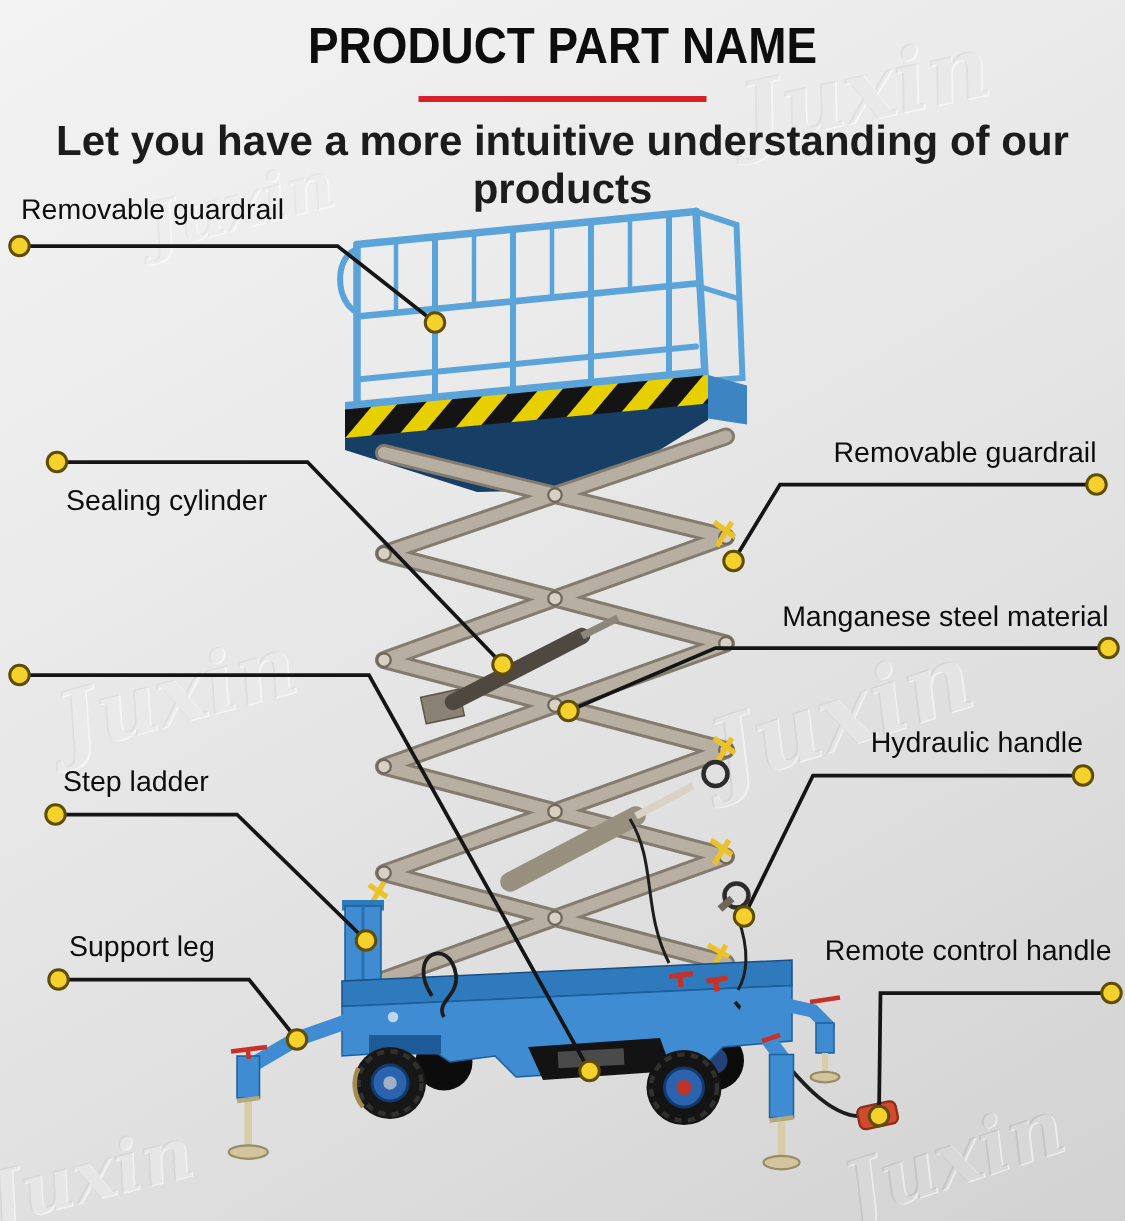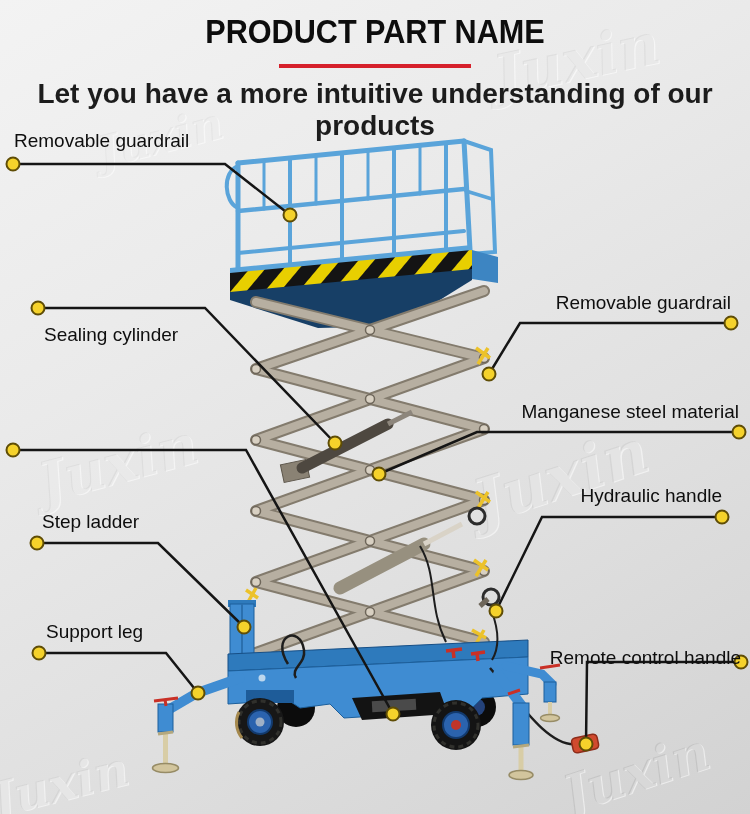--- a/index.html
+++ b/index.html
@@ -259,15 +259,15 @@
     </g>
   </svg>
 
   <div class="part-label" style="left:14px;top:131px;">Removable guardrail</div>
   <div class="part-label" style="left:44px;top:277px;margin-top:48px;">Sealing cylinder</div>
   <div class="part-label" style="left:42px;top:512px;">Step ladder</div>
   <div class="part-label" style="left:46px;top:622px;">Support leg</div>
   <div class="part-label right" style="right:19px;top:293px;">Removable guardrail</div>
   <div class="part-label right" style="right:11px;top:402px;">Manganese steel material</div>
   <div class="part-label right" style="right:28px;top:486px;">Hydraulic handle</div>
-  <div class="part-label right" style="right:9px;top:648px;">Remote control handle</div>
+  <div class="part-label right" style="right:9px;top:625px;">Remote control handle</div>
 
 </div>
 
 </body></html>

